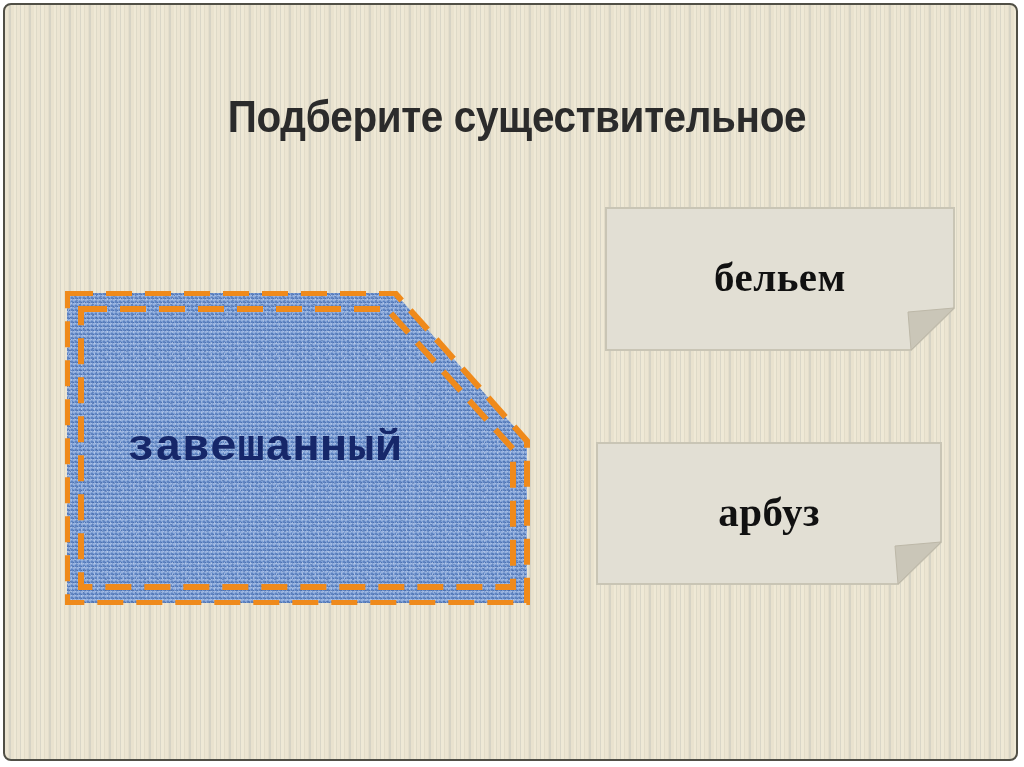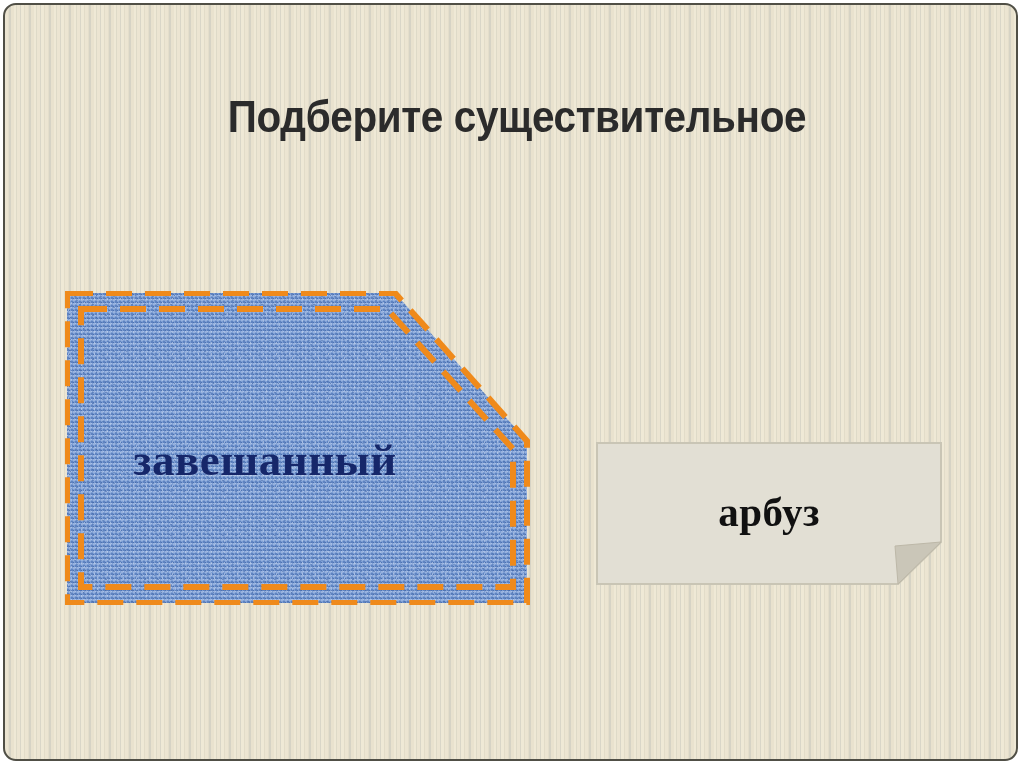--- a/index.html
+++ b/index.html
@@ -22,21 +22,21 @@
 
   
   .frame {
     position: absolute;
     left: 3px;
     top: 3px;
     width: 1015px;
     height: 758px;
     box-sizing: border-box;
     border: 2px solid #504f46;
-    border-radius: 13px;
+    border-radius: 8px;
     overflow: hidden;
     background-color: #ece5d0;
     background-image:
       repeating-linear-gradient(
         to right,
         #ece5d2 0px, #ece5d2 3px,
         #e4decb 3px, #e4decb 4px,
         #d6d3c5 4px, #d6d3c5 6px,
         #e9e2ce 6px, #e9e2ce 9px,
         #efe9d6 9px, #efe9d6 11px,
@@ -78,27 +78,27 @@
     position: absolute;
     left: 0;
     top: 0;
     width: 466px;
     height: 314px;
     display: block;
   }
   .denim-word {
     position: absolute;
     left: 0;
-    top: 12px;
+    top: 0;
     width: 400px;
     height: 314px;
     display: flex;
     align-items: center;
     justify-content: center;
-    font-family: Liberation Serif, serif;
+    font-family: Liberation Mono, monospace;
     font-weight: bold;
     font-size: 45px;
     color: #16276a;
     letter-spacing: 0.5px;
     pointer-events: none;
     text-shadow: 0 1px 0 rgba(255,255,255,0.18);
   }
 
   
   .card {
@@ -175,20 +175,27 @@
         <line x1="348" y1="74" x2="348" y2="300" stroke="#ffffff" stroke-opacity="0.22" stroke-width="1"></line>
 
         <path d="M 2,2 L 330,2 L 462,150 L 462,312 L 2,312 Z" fill="none" stroke="#ef8a1b" stroke-width="6" stroke-dasharray="26 13" stroke-linecap="butt"></path>
 
         <path d="M 16,18 L 322,18 L 448,158 L 448,296 L 16,296 Z" fill="none" stroke="#ef8a1b" stroke-width="6" stroke-dasharray="26 13" stroke-linecap="butt"></path>
       </svg>
 
       <div class="denim-word">завешанный</div>
     </div>
 
+    <div class="card" id="card-belyem">
+      <svg class="card-svg" width="350" height="144" viewBox="0 0 350 144">
+        <path d="M 1,1 L 349,1 L 349,101 L 306,143 L 1,143 Z" fill="#e2dfd4" stroke="#c9c5b5" stroke-width="2"></path>
+        <path d="M 349,101 L 306,143 L 303,105 Z" fill="#cac6b8" stroke="#bdb8a8" stroke-width="1"></path>
+      </svg>
+      <div class="card-label">бельем</div>
+    </div>
 
     <div class="card" id="card-arbuz">
       <svg class="card-svg" width="346" height="143" viewBox="0 0 346 143">
         <path d="M 1,1 L 345,1 L 345,100 L 302,142 L 1,142 Z" fill="#e2dfd4" stroke="#c9c5b5" stroke-width="2"></path>
         <path d="M 345,100 L 302,142 L 299,104 Z" fill="#cac6b8" stroke="#bdb8a8" stroke-width="1"></path>
       </svg>
       <div class="card-label">арбуз</div>
     </div>
 
   </div>

